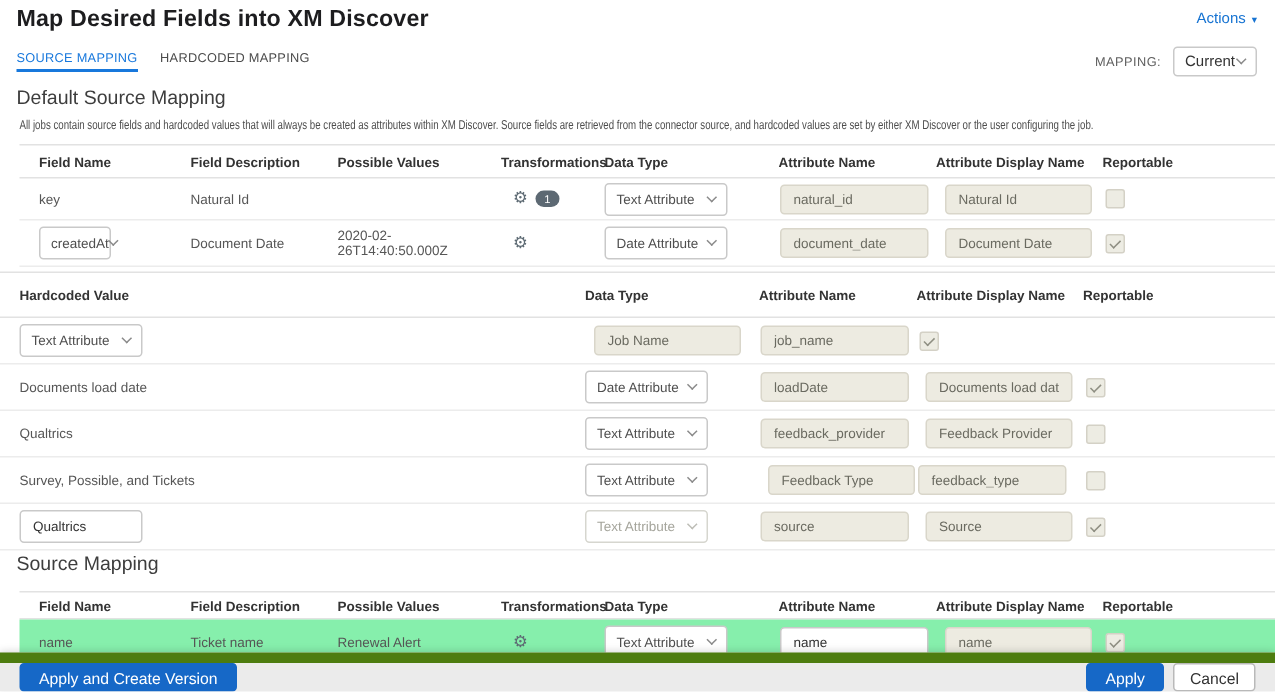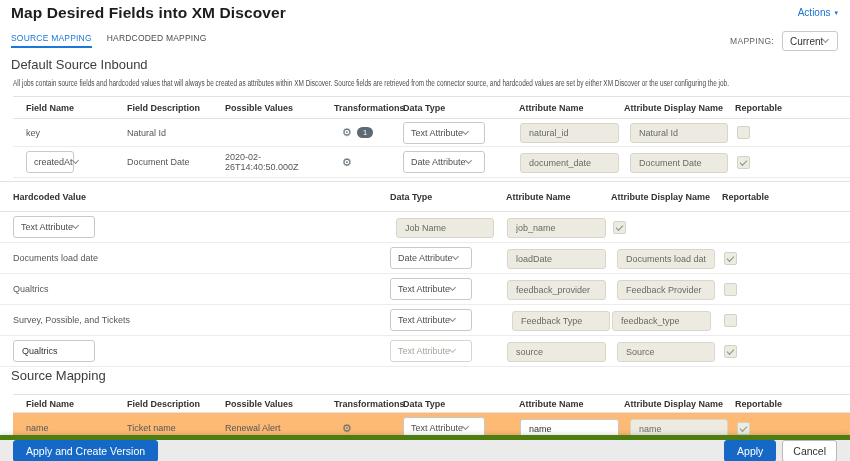--- a/index.html
+++ b/index.html
@@ -40,21 +40,21 @@
   }
 
   
   .version-group {
     position: absolute; top: 31px; right: 12px;
     display: flex; align-items: center; gap: 8px; z-index: 2;
   }
   .version-label { font-size: 8.5px; color: #5f5f5f; letter-spacing: 0.3px; }
   .select {
     background: #fff; border: 1px solid #c9c9c9; border-radius: 3px;
-    display: flex; align-items: center; justify-content: flex-start;
+    display: flex; align-items: center; justify-content: space-between;
     padding: 0 7px; font-size: 9px; color: #4e4e4e; cursor: pointer;
     height: 22px; width: 82px;
   }
   .select.version-select { width: 56px; height: 20px; font-size: 10px; color: #333; }
   .select.field-select { width: 48px; }
   .select.disabled { color: #a5a59c; border-color: #d6d6cf; }
   .chev {
     display: inline-block; width: 5px; height: 5px;
     border-right: 1.2px solid #8a8a8a; border-bottom: 1.2px solid #8a8a8a;
     transform: rotate(45deg); margin-top: -3px; flex: none;
@@ -84,21 +84,21 @@
   }
   .thead { font-size: 9px; font-weight: bold; color: #333; }
   .cell  { font-size: 9px; color: #565656; }
   .table-default  { position: absolute; top: 96px;  left: 0; right: 0; }
   .table-hardcoded{ position: absolute; top: 181px; left: 0; right: 0; }
   .table-source   { position: absolute; top: 394px; left: 0; right: 0; }
   .hrow { border-top: 1px solid #e2e2e2; border-bottom: 1px solid #e2e2e2; }
   .row  { border-bottom: 1px solid #ececec; }
   .h23 { height: 23px; } .h27 { height: 31px; } .h28 { height: 28px; }
   .h31 { height: 31px; } .h19 { height: 19px; } .h30 { height: 30px; }
-  .row-green { background: #fdba74; border-bottom: none; }
+  .row-green { background: #86efac; border-bottom: none; }
 
   
   .input {
     height: 20px; border-radius: 3px; font-size: 9px; padding: 0 8px;
     font-family: "Liberation Sans", sans-serif; outline: none;
   }
   .input.dis { background: #edebe1; border: 1px solid #d9d6ca; color: #6a6a60; }
   .input.edit { background: #ffffff; border: 1px solid #c9c9c9; color: #333; }
   .w99 { width: 99px; margin-left: 1px; }
   .w98 { width: 98px; margin-left: 6px; }
@@ -116,23 +116,23 @@
   .transform-cell { display: flex; align-items: center; padding-left: 8px; }
   .gear { font-size: 11px; color: #5e6b74; line-height: 1; cursor: pointer; }
   .count-badge {
     background: #5d6973; color: #fff; font-size: 7.5px; line-height: 9px;
     border-radius: 7px; padding: 1px 6px; margin-left: 5px;
   }
 
   
   .footer {
     position: absolute; left: 0; right: 0; bottom: 0; height: 26px;
-    background: #ebebeb; border-top: 5px solid #4d7c0f;
+    background: #ebebeb; border-top: 7px solid #4d7c0f;
     box-shadow: 0 -1px 5px rgba(0,0,0,0.15);
-    display: flex; align-items: center; padding: 0 13px; z-index: 5;
+    display: flex; padding: 0 13px; z-index: 5;
   }
   .btn { font-family: "Liberation Sans", sans-serif; font-size: 10.5px;
     border-radius: 3px; cursor: pointer; }
   .btn-primary { background: #1668c7; color: #fff; border: 1px solid #1668c7; padding: 4px 12px; }
   .btn-secondary { background: #fff; color: #333; border: 1px solid #b9b9b9; padding: 4px 10px; }
   .footer-right { margin-left: auto; display: flex; gap: 6px; }
 </style>
 </head>
 <body>
 
@@ -150,21 +150,21 @@
   </div>
 
   <div class="version-group">
     <span class="version-label">MAPPING:</span>
     <div class="select version-select">
       <span>Current</span>
       <span class="chev"></span>
     </div>
   </div>
 
-  <div class="section-heading heading-default">Default Source Inbound</div>
+  <div class="section-heading heading-default">Default Source Mapping</div>
   <div class="section-desc">All jobs contain source fields and hardcoded values that will always be created as attributes within XM Discover. Source fields are retrieved from the connector source, and hardcoded values are set by either XM Discover or the user configuring the job.</div>
 
   <div class="table-default">
     <div class="grid8 thead hrow h23">
       <div>Field Name</div>
       <div>Field Description</div>
       <div>Possible Values</div>
       <div>Transformations</div>
       <div>Data Type</div>
       <div>Attribute Name</div>

